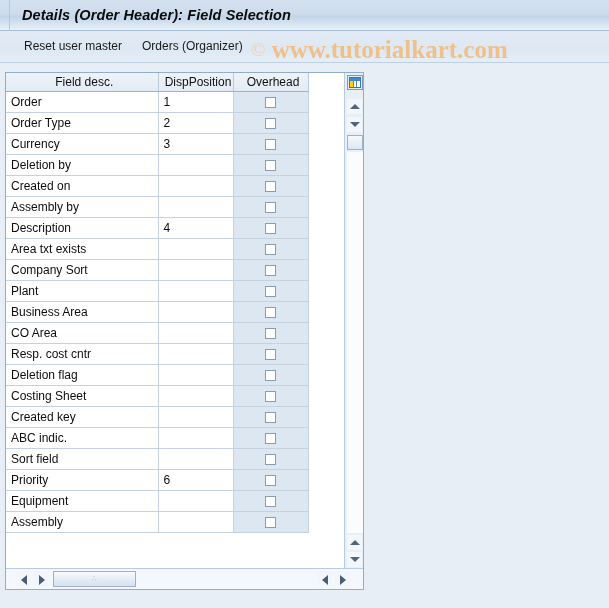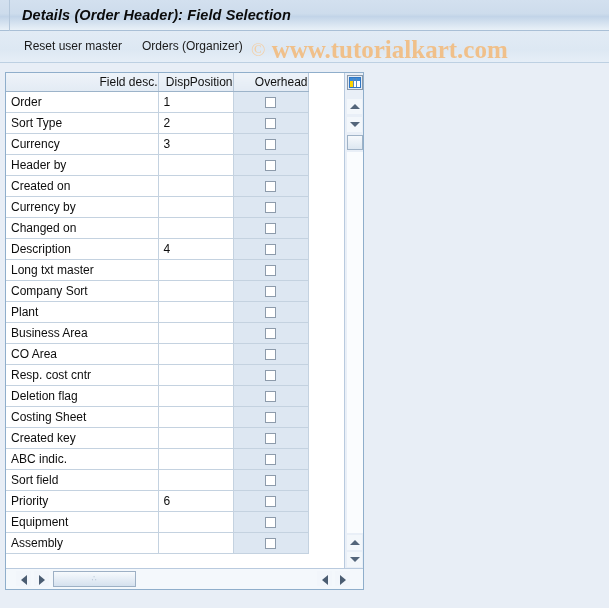--- a/index.html
+++ b/index.html
@@ -114,21 +114,21 @@
   table.grid col.c-disp  { width: 75px; }
   table.grid col.c-invis { width: 75px; }
 
   table.grid th {
     height: 18px;
     background: linear-gradient(to bottom, #eef3f9 0%, #e3ebf4 100%);
     border-right: 1px solid #b9c9da;
     border-bottom: 1px solid #9cb3c9;
     font-weight: normal;
     font-size: 12px;
-    text-align: right;
+    text-align: center;
     padding: 0 0 0 5px;
     color: #111;
     white-space: nowrap;
     box-sizing: border-box;
   }
   table.grid td {
     height: 21px;
     border-right: 1px solid #c4d2e0;
     border-bottom: 1px solid #c4d2e0;
     font-size: 12px;
@@ -329,56 +329,51 @@
           <th>Overhead</th>
         </tr>
       </thead>
       <tbody id="grid-body">
           <tr>
             <td class="cell-field">Order</td>
             <td class="cell-disp">1</td>
             <td class="cell-invis"><span class="cbox"></span></td>
           </tr>
           <tr>
-            <td class="cell-field">Sort Type</td>
+            <td class="cell-field">Order Type</td>
             <td class="cell-disp">2</td>
             <td class="cell-invis"><span class="cbox"></span></td>
           </tr>
           <tr>
             <td class="cell-field">Currency</td>
             <td class="cell-disp">3</td>
             <td class="cell-invis"><span class="cbox"></span></td>
           </tr>
           <tr>
-            <td class="cell-field">Header by</td>
+            <td class="cell-field">Deletion by</td>
             <td class="cell-disp"></td>
             <td class="cell-invis"><span class="cbox"></span></td>
           </tr>
           <tr>
             <td class="cell-field">Created on</td>
             <td class="cell-disp"></td>
             <td class="cell-invis"><span class="cbox"></span></td>
           </tr>
           <tr>
-            <td class="cell-field">Currency by</td>
-            <td class="cell-disp"></td>
-            <td class="cell-invis"><span class="cbox"></span></td>
-          </tr>
-          <tr>
-            <td class="cell-field">Changed on</td>
+            <td class="cell-field">Assembly by</td>
             <td class="cell-disp"></td>
             <td class="cell-invis"><span class="cbox"></span></td>
           </tr>
           <tr>
             <td class="cell-field">Description</td>
             <td class="cell-disp">4</td>
             <td class="cell-invis"><span class="cbox"></span></td>
           </tr>
           <tr>
-            <td class="cell-field">Long txt master</td>
+            <td class="cell-field">Area txt exists</td>
             <td class="cell-disp"></td>
             <td class="cell-invis"><span class="cbox"></span></td>
           </tr>
           <tr>
             <td class="cell-field">Company Sort</td>
             <td class="cell-disp"></td>
             <td class="cell-invis"><span class="cbox"></span></td>
           </tr>
           <tr>
             <td class="cell-field">Plant</td>

